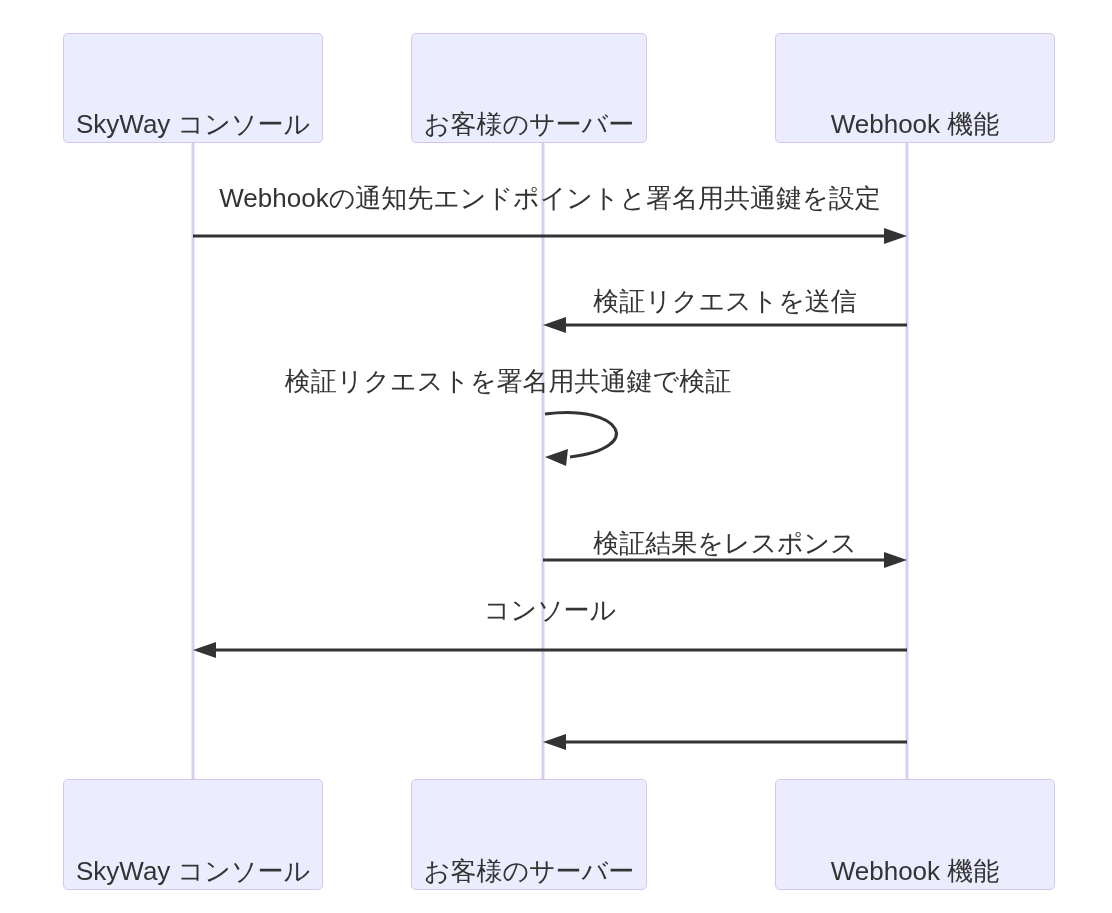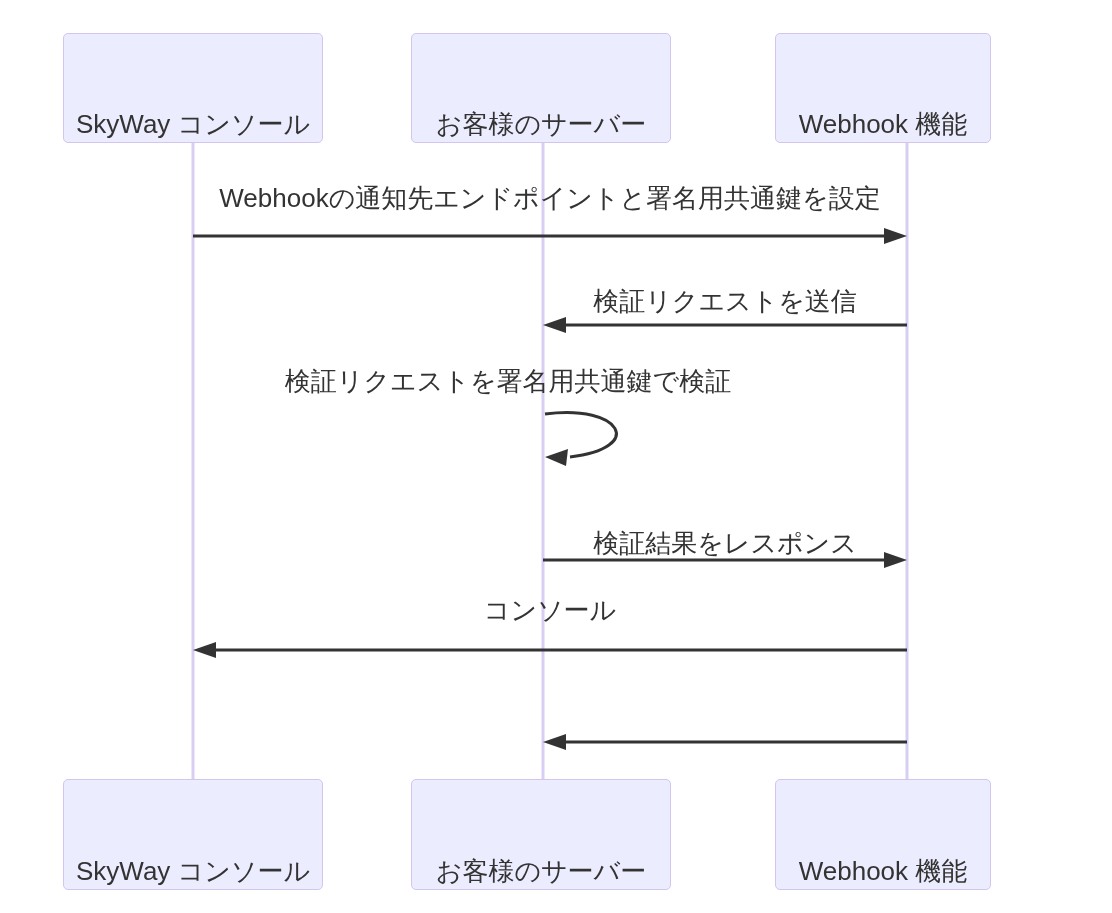--- a/index.html
+++ b/index.html
@@ -20,22 +20,22 @@
     display:flex;align-items:flex-end;justify-content:center;
     font-size:26px;
     color:#333333;
     box-sizing:border-box;
     text-align:center;
     white-space:nowrap;
   }
   .actor-top{top:33px;height:110px;}
   .actor-bottom{top:779px;height:111px;}
   #actor-top-console,#actor-bottom-console{left:63px;width:260px;}
-  #actor-top-server,#actor-bottom-server{left:411px;width:260px;}
-  #actor-top-webhook,#actor-bottom-webhook{left:775px;width:216px;}
+  #actor-top-server,#actor-bottom-server{left:411px;width:236px;}
+  #actor-top-webhook,#actor-bottom-webhook{left:775px;width:280px;}
   .msg{
     position:absolute;
     transform:translateX(-50%);
     font-size:26px;
     line-height:34px;
     color:#333333;
     white-space:nowrap;
     text-align:center;
   }
   #msg-1{left:550px;top:181px;text-align:right;}

